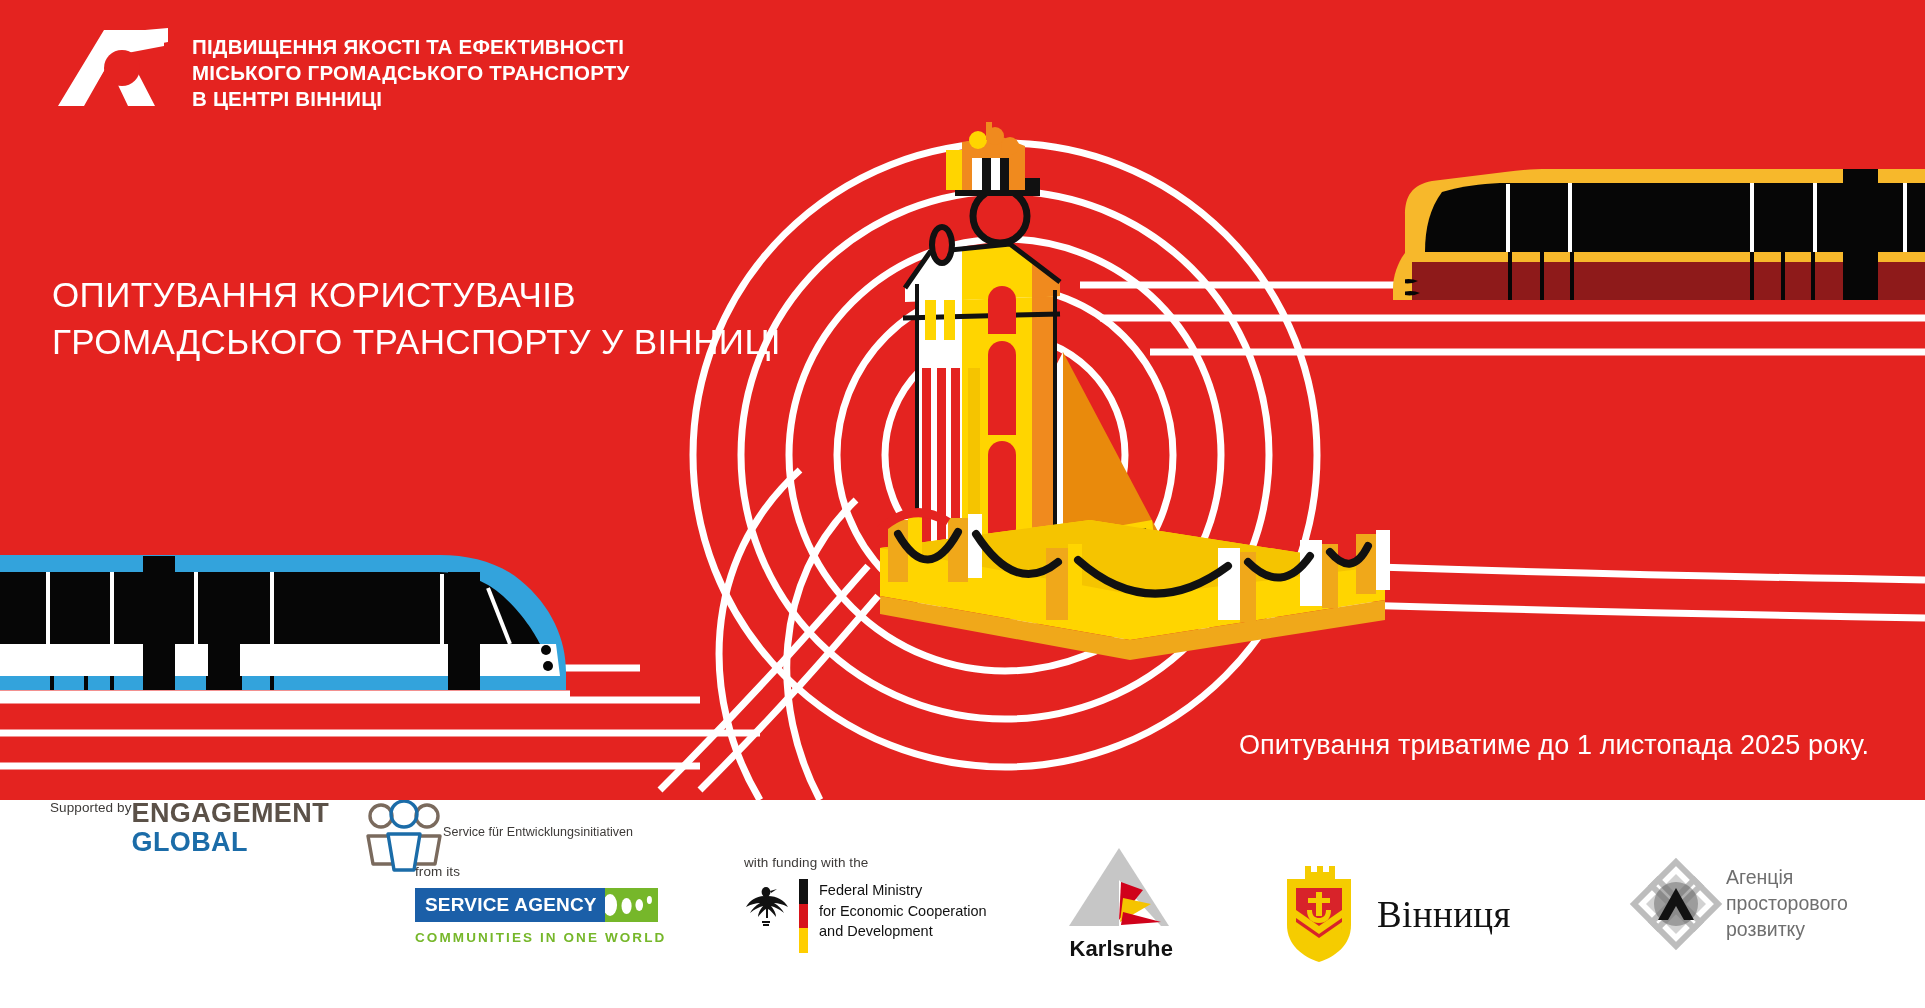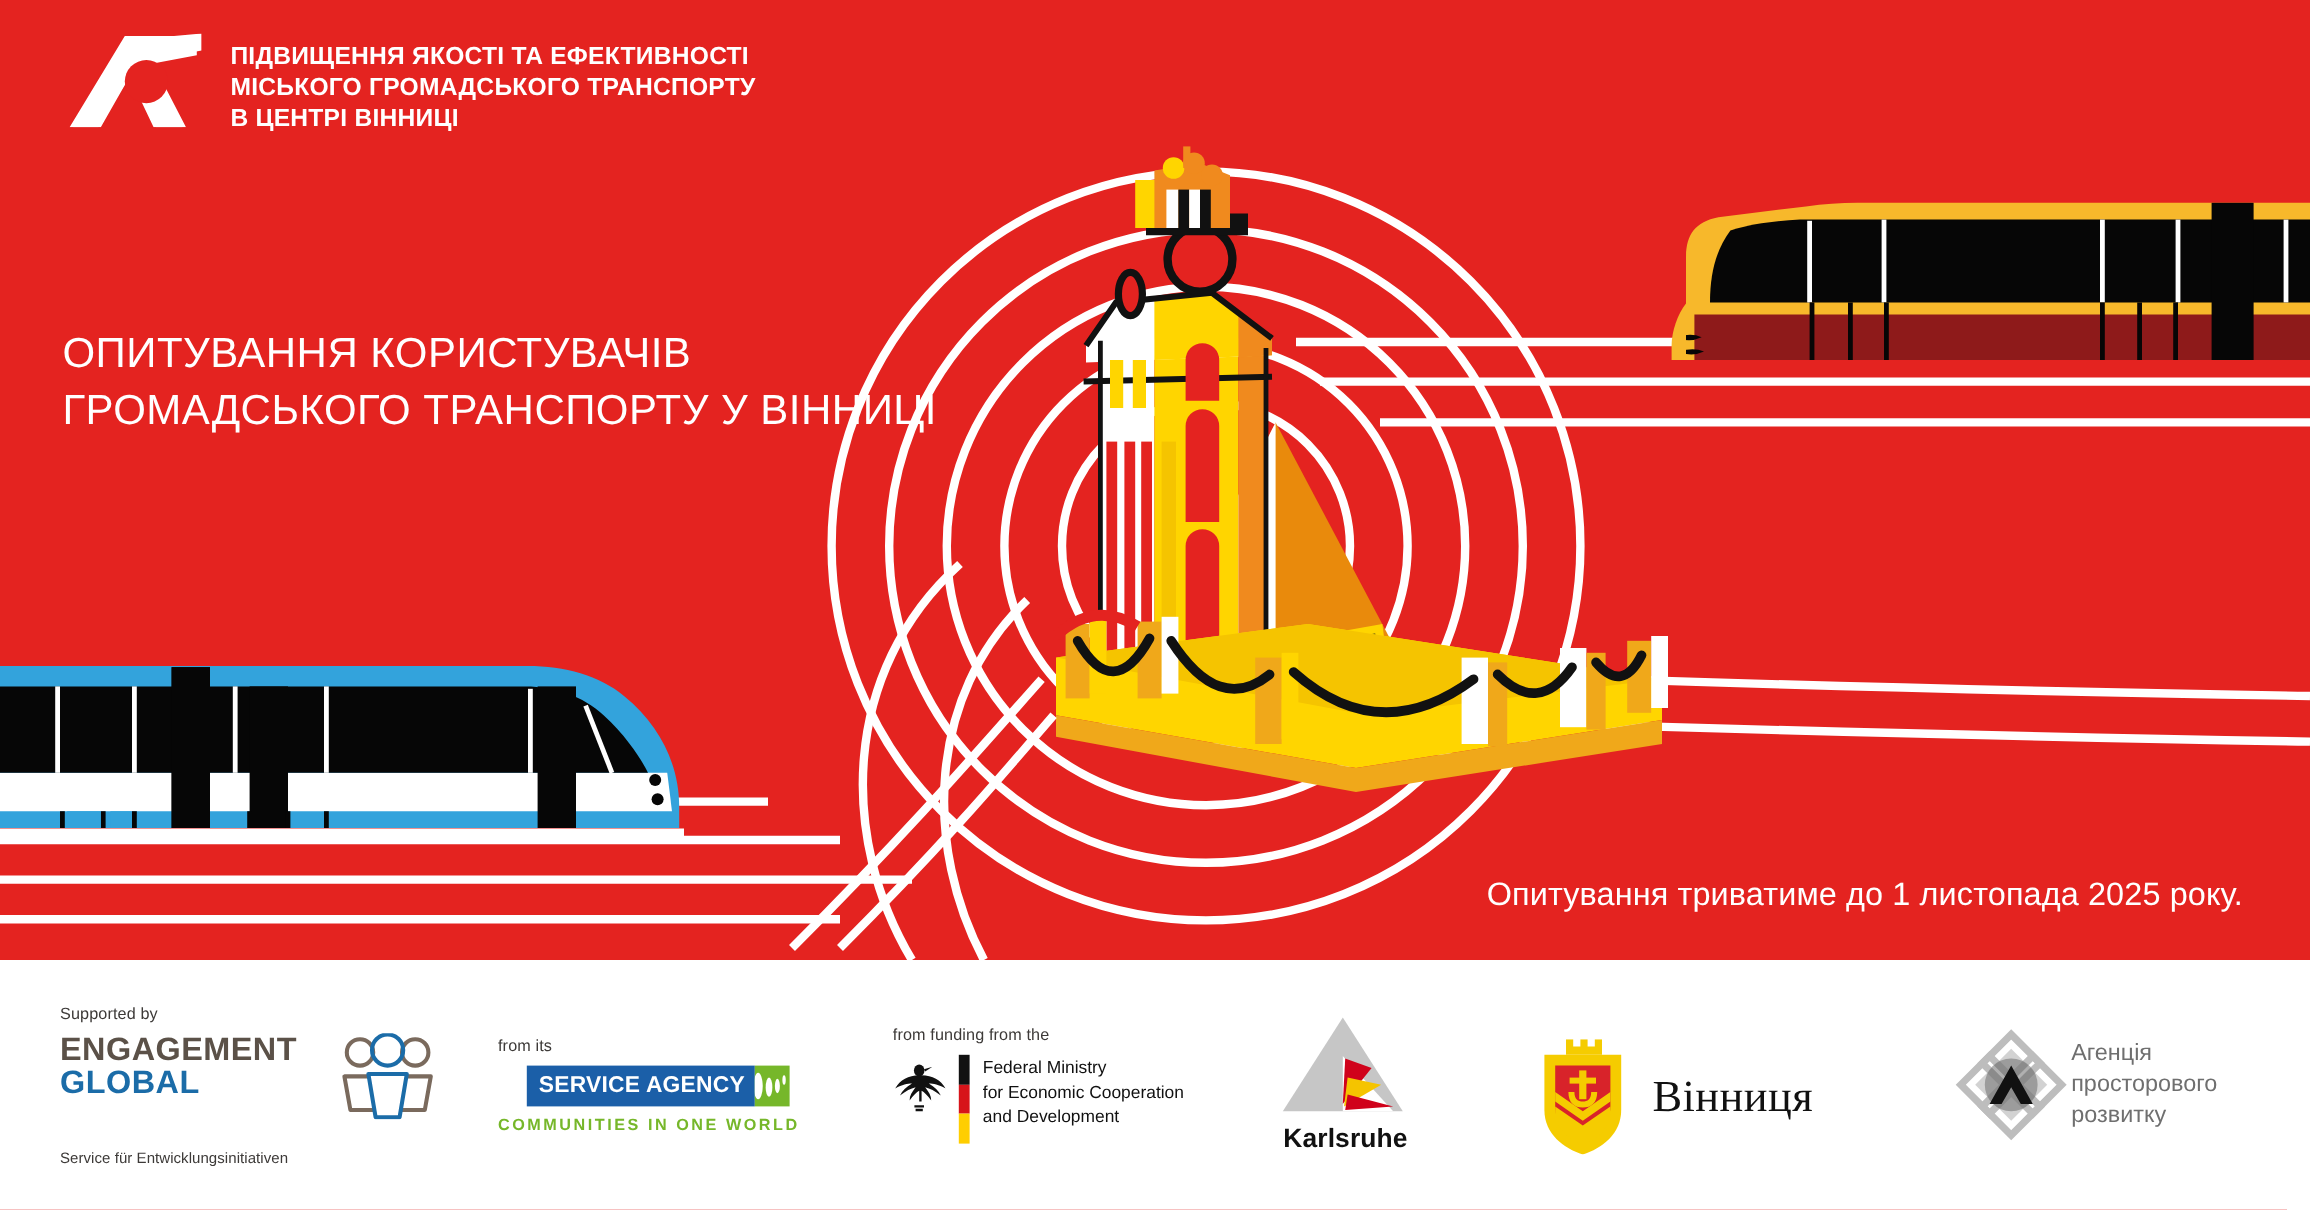--- a/index.html
+++ b/index.html
@@ -45,32 +45,32 @@
 
   
   .footer {
     position:absolute; left:0; top:800px; width:1925px; height:208px;
     background:#ffffff; display:flex; align-items:center;
   }
   .kicker { font-size:13.5px; color:#3d3a38; margin-bottom:9px; letter-spacing:.1px; }
 
   
   .eg { position:absolute; left:50px; top:0; height:208px;
-        display:flex; flex-direction:column; justify-content:center; }
+        display:flex; flex-direction:row; justify-content:center; }
   .eg-body { display:flex; align-items:flex-start; gap:36px; }
   .eg-word1 { font-size:27px; font-weight:bold; color:#5b5148; letter-spacing:.4px; line-height:1.02; }
   .eg-word2 { font-size:27px; font-weight:bold; color:#1b6ca8; letter-spacing:.4px; line-height:1.1; }
   .eg-sub { font-size:12.5px; color:#3d3a38; margin-top:25px; letter-spacing:.05px; }
 
   
   .sa { position:absolute; left:415px; top:0; height:208px;
         display:flex; flex-direction:column; justify-content:center; }
   .sa-bar { display:flex; height:34px; width:243px; align-items:stretch; }
   .sa-blue { background:#1b5fa8; color:#fff; font-weight:bold; font-size:19px;
-             display:flex; align-items:center; padding:0 8px 0 10px; letter-spacing:.2px;margin-left:24px; }
+             display:flex; align-items:center; padding:0 8px 0 10px; letter-spacing:.2px; }
   .sa-green { background:#76b72a; flex:1; position:relative; }
   .sa-sub { font-size:13.5px; font-weight:bold; color:#76b72a;
             letter-spacing:2.1px; margin-top:8px; }
 
   
   .bm { position:absolute; left:744px; top:0; height:208px;
         display:flex; flex-direction:column; justify-content:center; }
   .bm-body { display:flex; align-items:flex-start; gap:11px; }
   .bm-txt { font-size:14.5px; color:#111; line-height:1.42; white-space:pre-line; padding-top:1px; }
   .bm-flag { width:9px; height:74px; display:flex; flex-direction:column; }
@@ -387,21 +387,21 @@
             <circle cx="34" cy="18" r="8" fill="#ffffff"></circle>
             <circle cx="54" cy="17" r="6" fill="#ffffff"></circle>
             <circle cx="70" cy="12" r="4" fill="#ffffff"></circle>
           </svg>
         </div>
       </div>
       <div class="sa-sub">COMMUNITIES IN ONE WORLD</div>
     </div>
 
     <div class="bm">
-      <div class="kicker">from funding from the</div>
+      <div class="kicker">with funding with the</div>
       <div class="bm-body">
         <svg width="44" height="48" viewBox="0 0 44 48">
           <g fill="#111">
             <ellipse cx="22" cy="13" rx="4.4" ry="5"></ellipse>
             <path d="M26 12 l7 -2 l-6 4 Z"></path>
             <path d="M22 17 c-9 0 -16 4 -20 11 c6 -3 10 -4 14 -4 c-5 3 -8 6 -10 10 c5 -4 9 -6 13 -7
                      c-3 4 -5 7 -5 11 c3 -4 6 -7 8 -8 l0 9 l2 0 l0 -9 c2 1 5 4 8 8 c0 -4 -2 -7 -5 -11
                      c4 1 8 3 13 7 c-2 -4 -5 -7 -10 -10 c4 0 8 1 14 4 c-4 -7 -11 -11 -20 -11 Z"></path>
             <path d="M18 42 h8 v2 h-8 Z"></path>
             <path d="M19 45 h6 v2 h-6 Z"></path>

